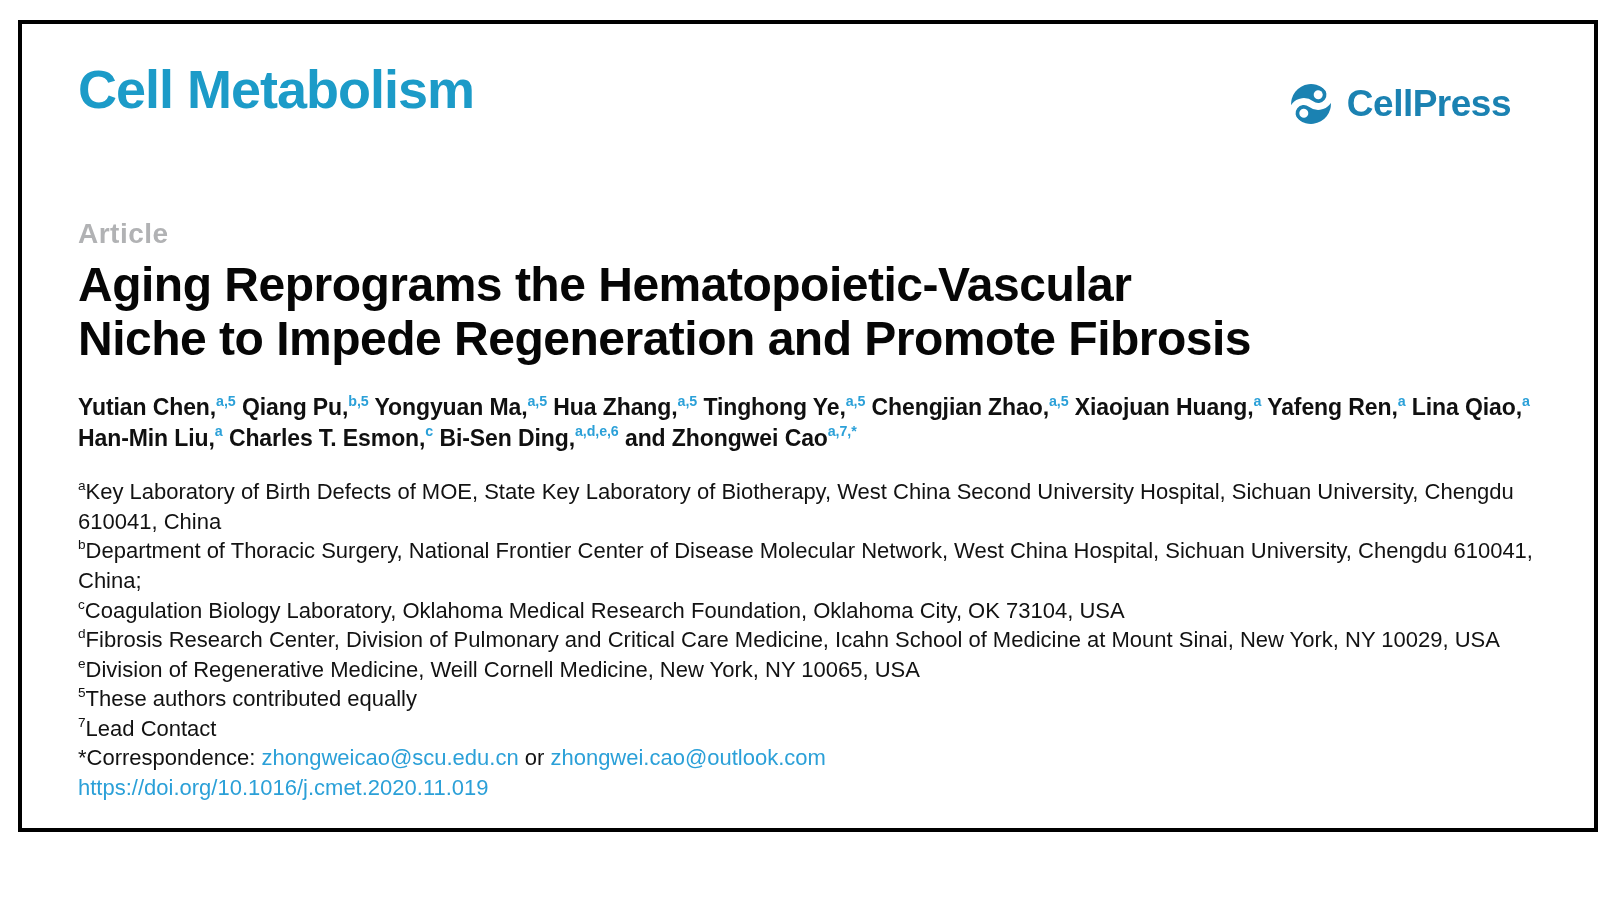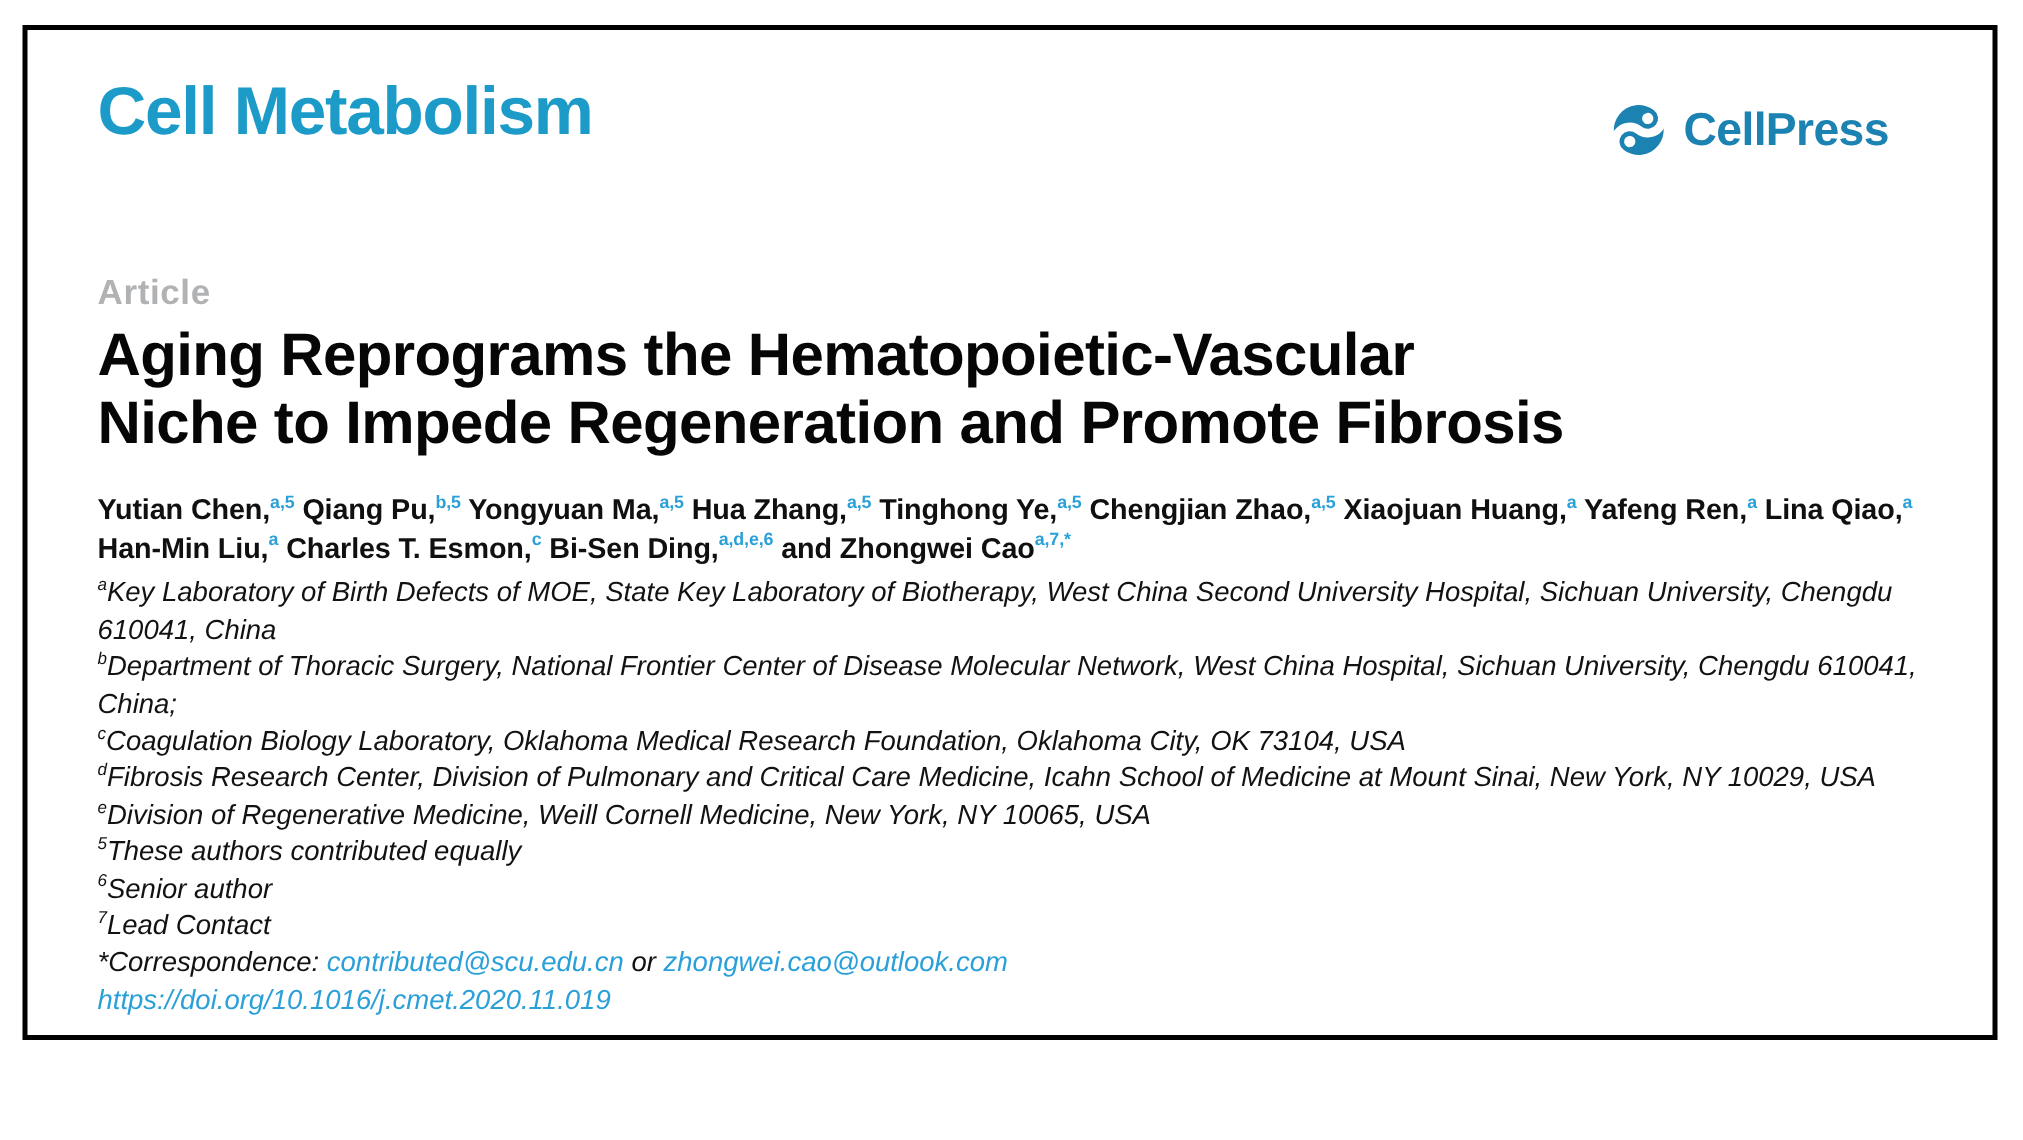--- a/index.html
+++ b/index.html
@@ -41,21 +41,21 @@
   .authors{
     margin:26px 0 0;font-size:23px;font-weight:bold;color:#101010;
     line-height:1.32;letter-spacing:-0.1px;
   }
   sup.sup{
     font-size:0.62em;line-height:0;position:relative;top:-0.05em;
     vertical-align:super;
   }
   .authors sup.sup{color:var(--accent);}
   .backmatter{
-    margin-top:6px;font-size:22px;line-height:1.345;color:#121212;font-style:italic;
+    margin-top:24px;font-size:22px;line-height:1.345;color:#121212;
   }
   .backmatter .line{margin:0;}
   .backmatter sup.sup{color:#121212;}
   a.link{color:var(--accent);text-decoration:none;cursor:pointer;}
 </style>
 </head>
 <body>
 
 <div class="page">
 
@@ -83,20 +83,19 @@
   <div class="backmatter">
     <div id="affiliations">
         <div class="line"><sup class="sup">a</sup><span>Key Laboratory of Birth Defects of MOE, State Key Laboratory of Biotherapy, West China Second University Hospital, Sichuan University, Chengdu 610041, China</span></div>
         <div class="line"><sup class="sup">b</sup><span>Department of Thoracic Surgery, National Frontier Center of Disease Molecular Network, West China Hospital, Sichuan University, Chengdu 610041, China;</span></div>
         <div class="line"><sup class="sup">c</sup><span>Coagulation Biology Laboratory, Oklahoma Medical Research Foundation, Oklahoma City, OK 73104, USA</span></div>
         <div class="line"><sup class="sup">d</sup><span>Fibrosis Research Center, Division of Pulmonary and Critical Care Medicine, Icahn School of Medicine at Mount Sinai, New York, NY 10029, USA</span></div>
         <div class="line"><sup class="sup">e</sup><span>Division of Regenerative Medicine, Weill Cornell Medicine, New York, NY 10065, USA</span></div>
       </div>
     <div id="footnotes">
         <div class="line"><sup class="sup">5</sup><span>These authors contributed equally</span></div>
-        <div class="line"><sup class="sup">6</sup><span>Senior author</span></div>
         <div class="line"><sup class="sup">7</sup><span>Lead Contact</span></div>
       </div>
-    <p class="line"><span>*Correspondence: </span><a class="link">contributed@scu.edu.cn</a><span> or </span><a class="link">zhongwei.cao@outlook.com</a></p>
+    <p class="line"><span>*Correspondence: </span><a class="link">zhongweicao@scu.edu.cn</a><span> or </span><a class="link">zhongwei.cao@outlook.com</a></p>
     <p class="line"><a class="link">https://doi.org/10.1016/j.cmet.2020.11.019</a></p>
   </div>
 
 </div>
 
 </body></html>

